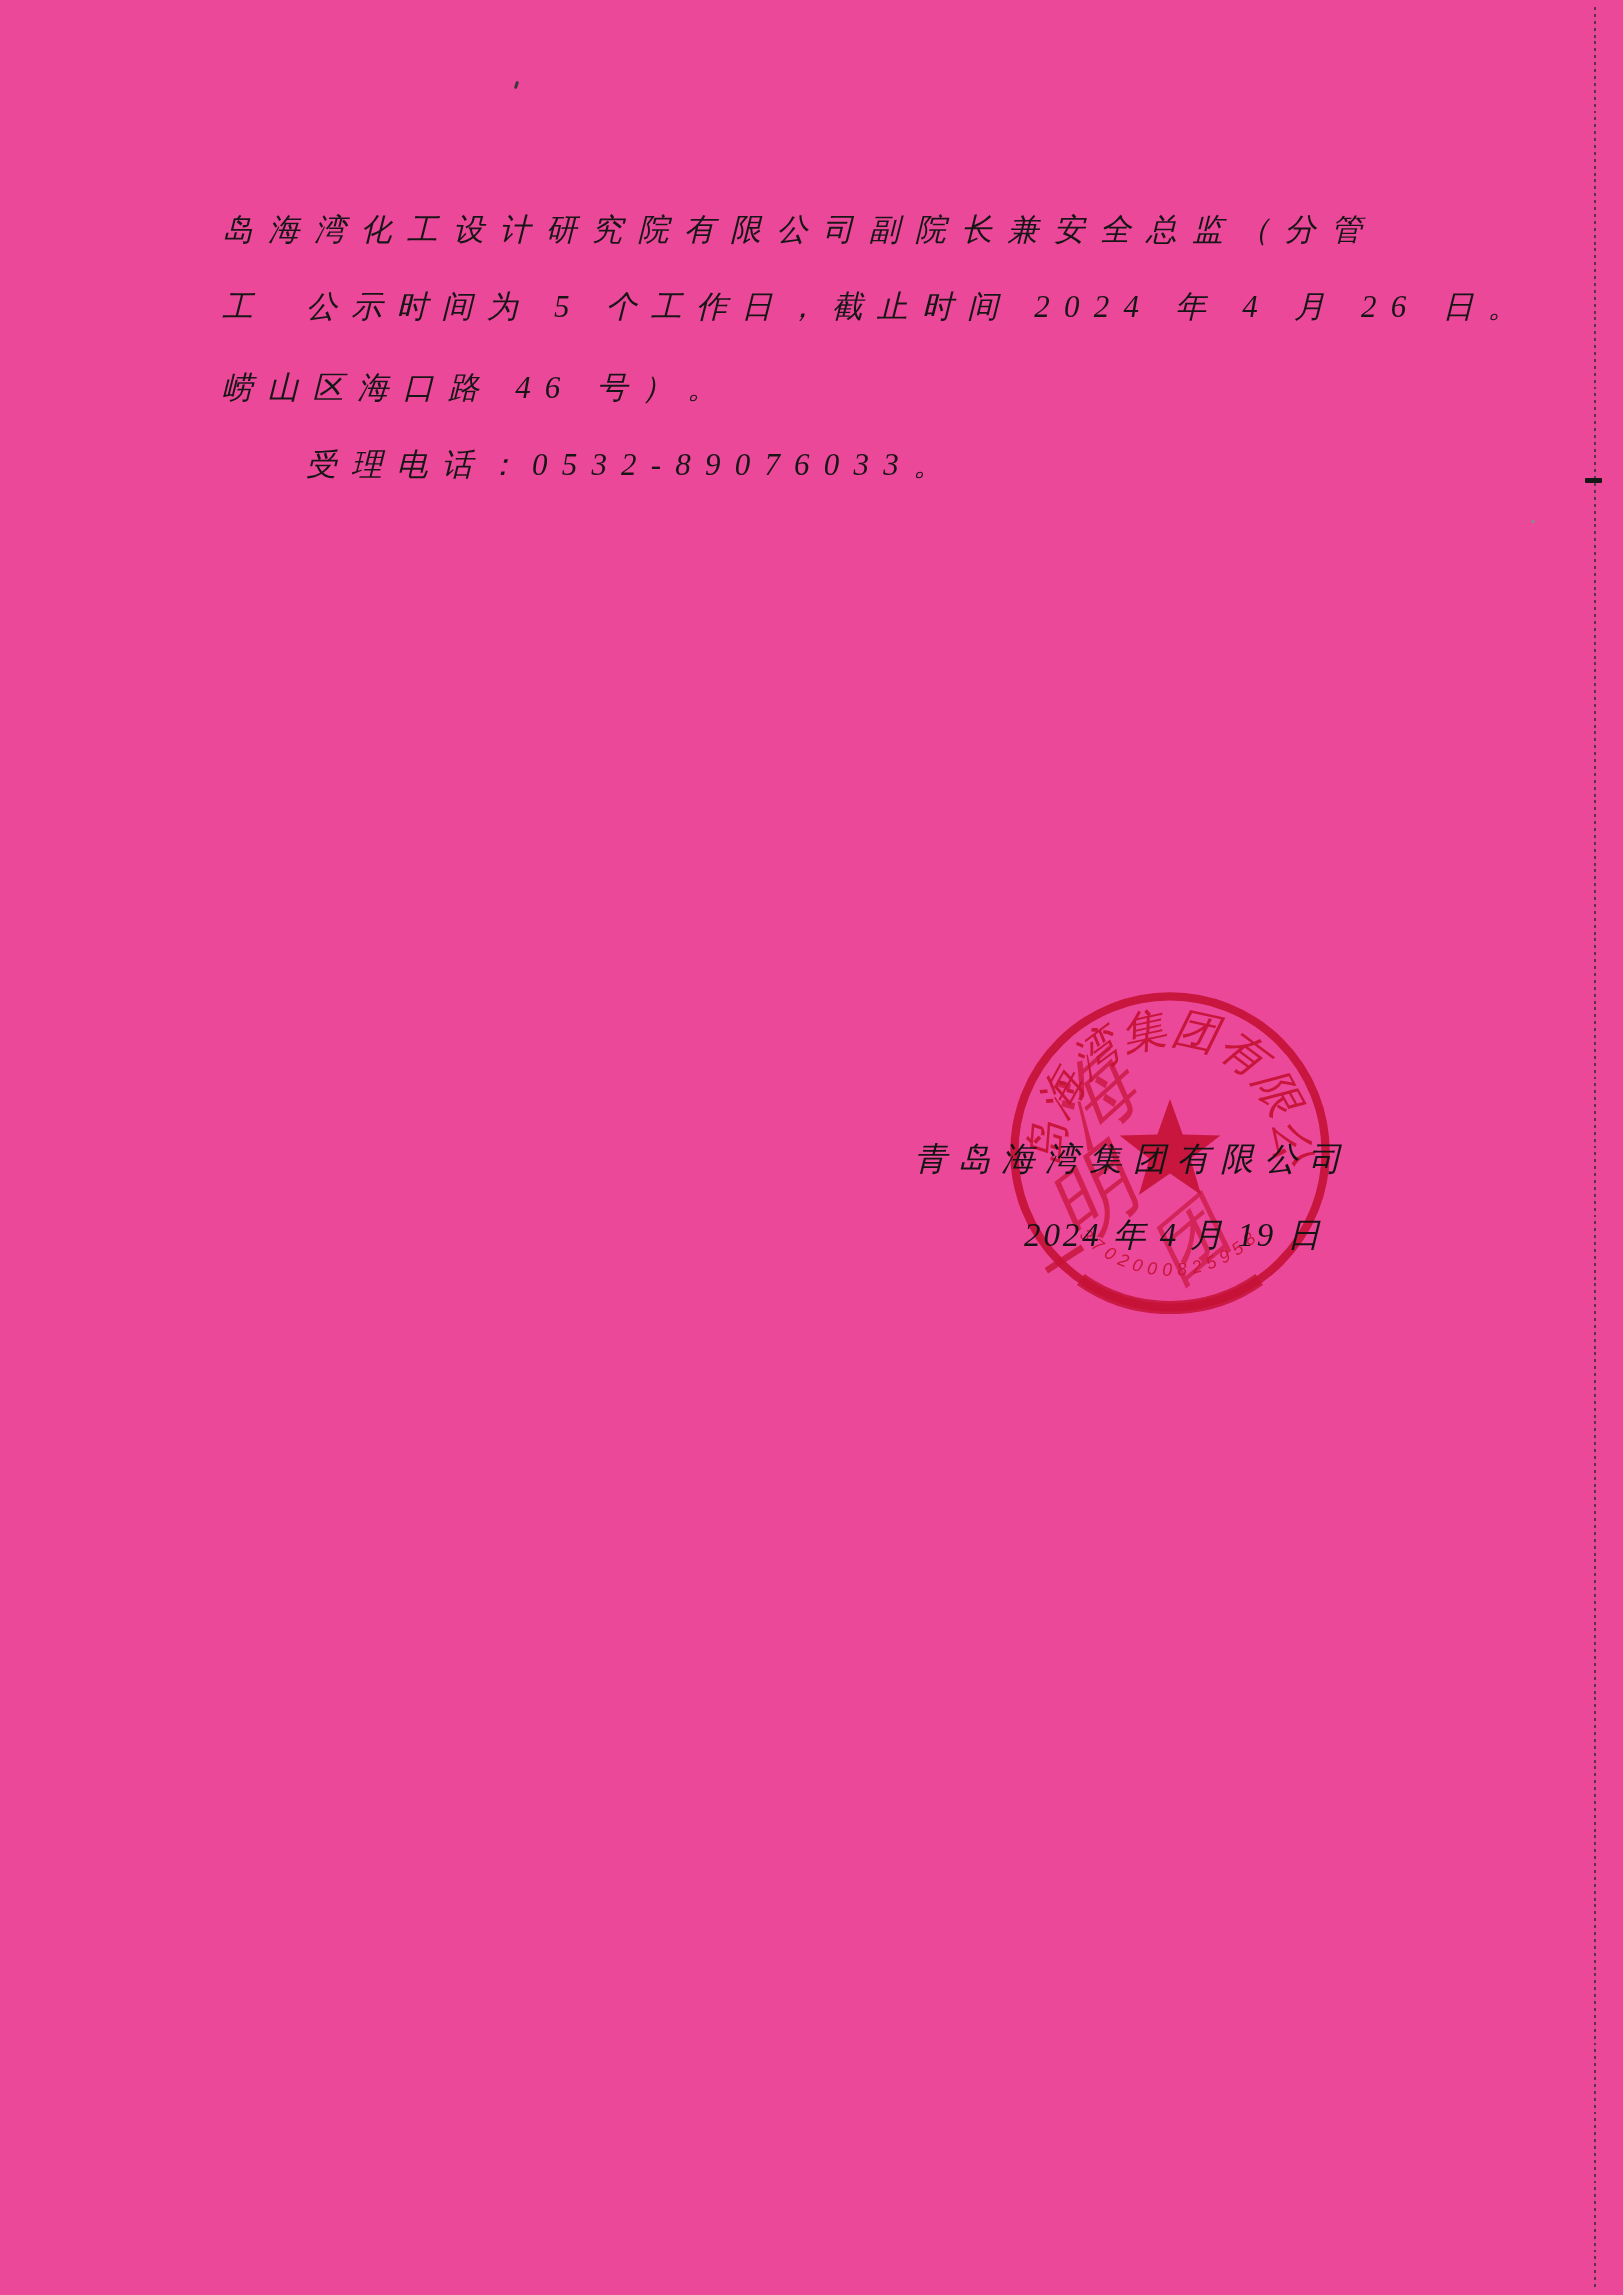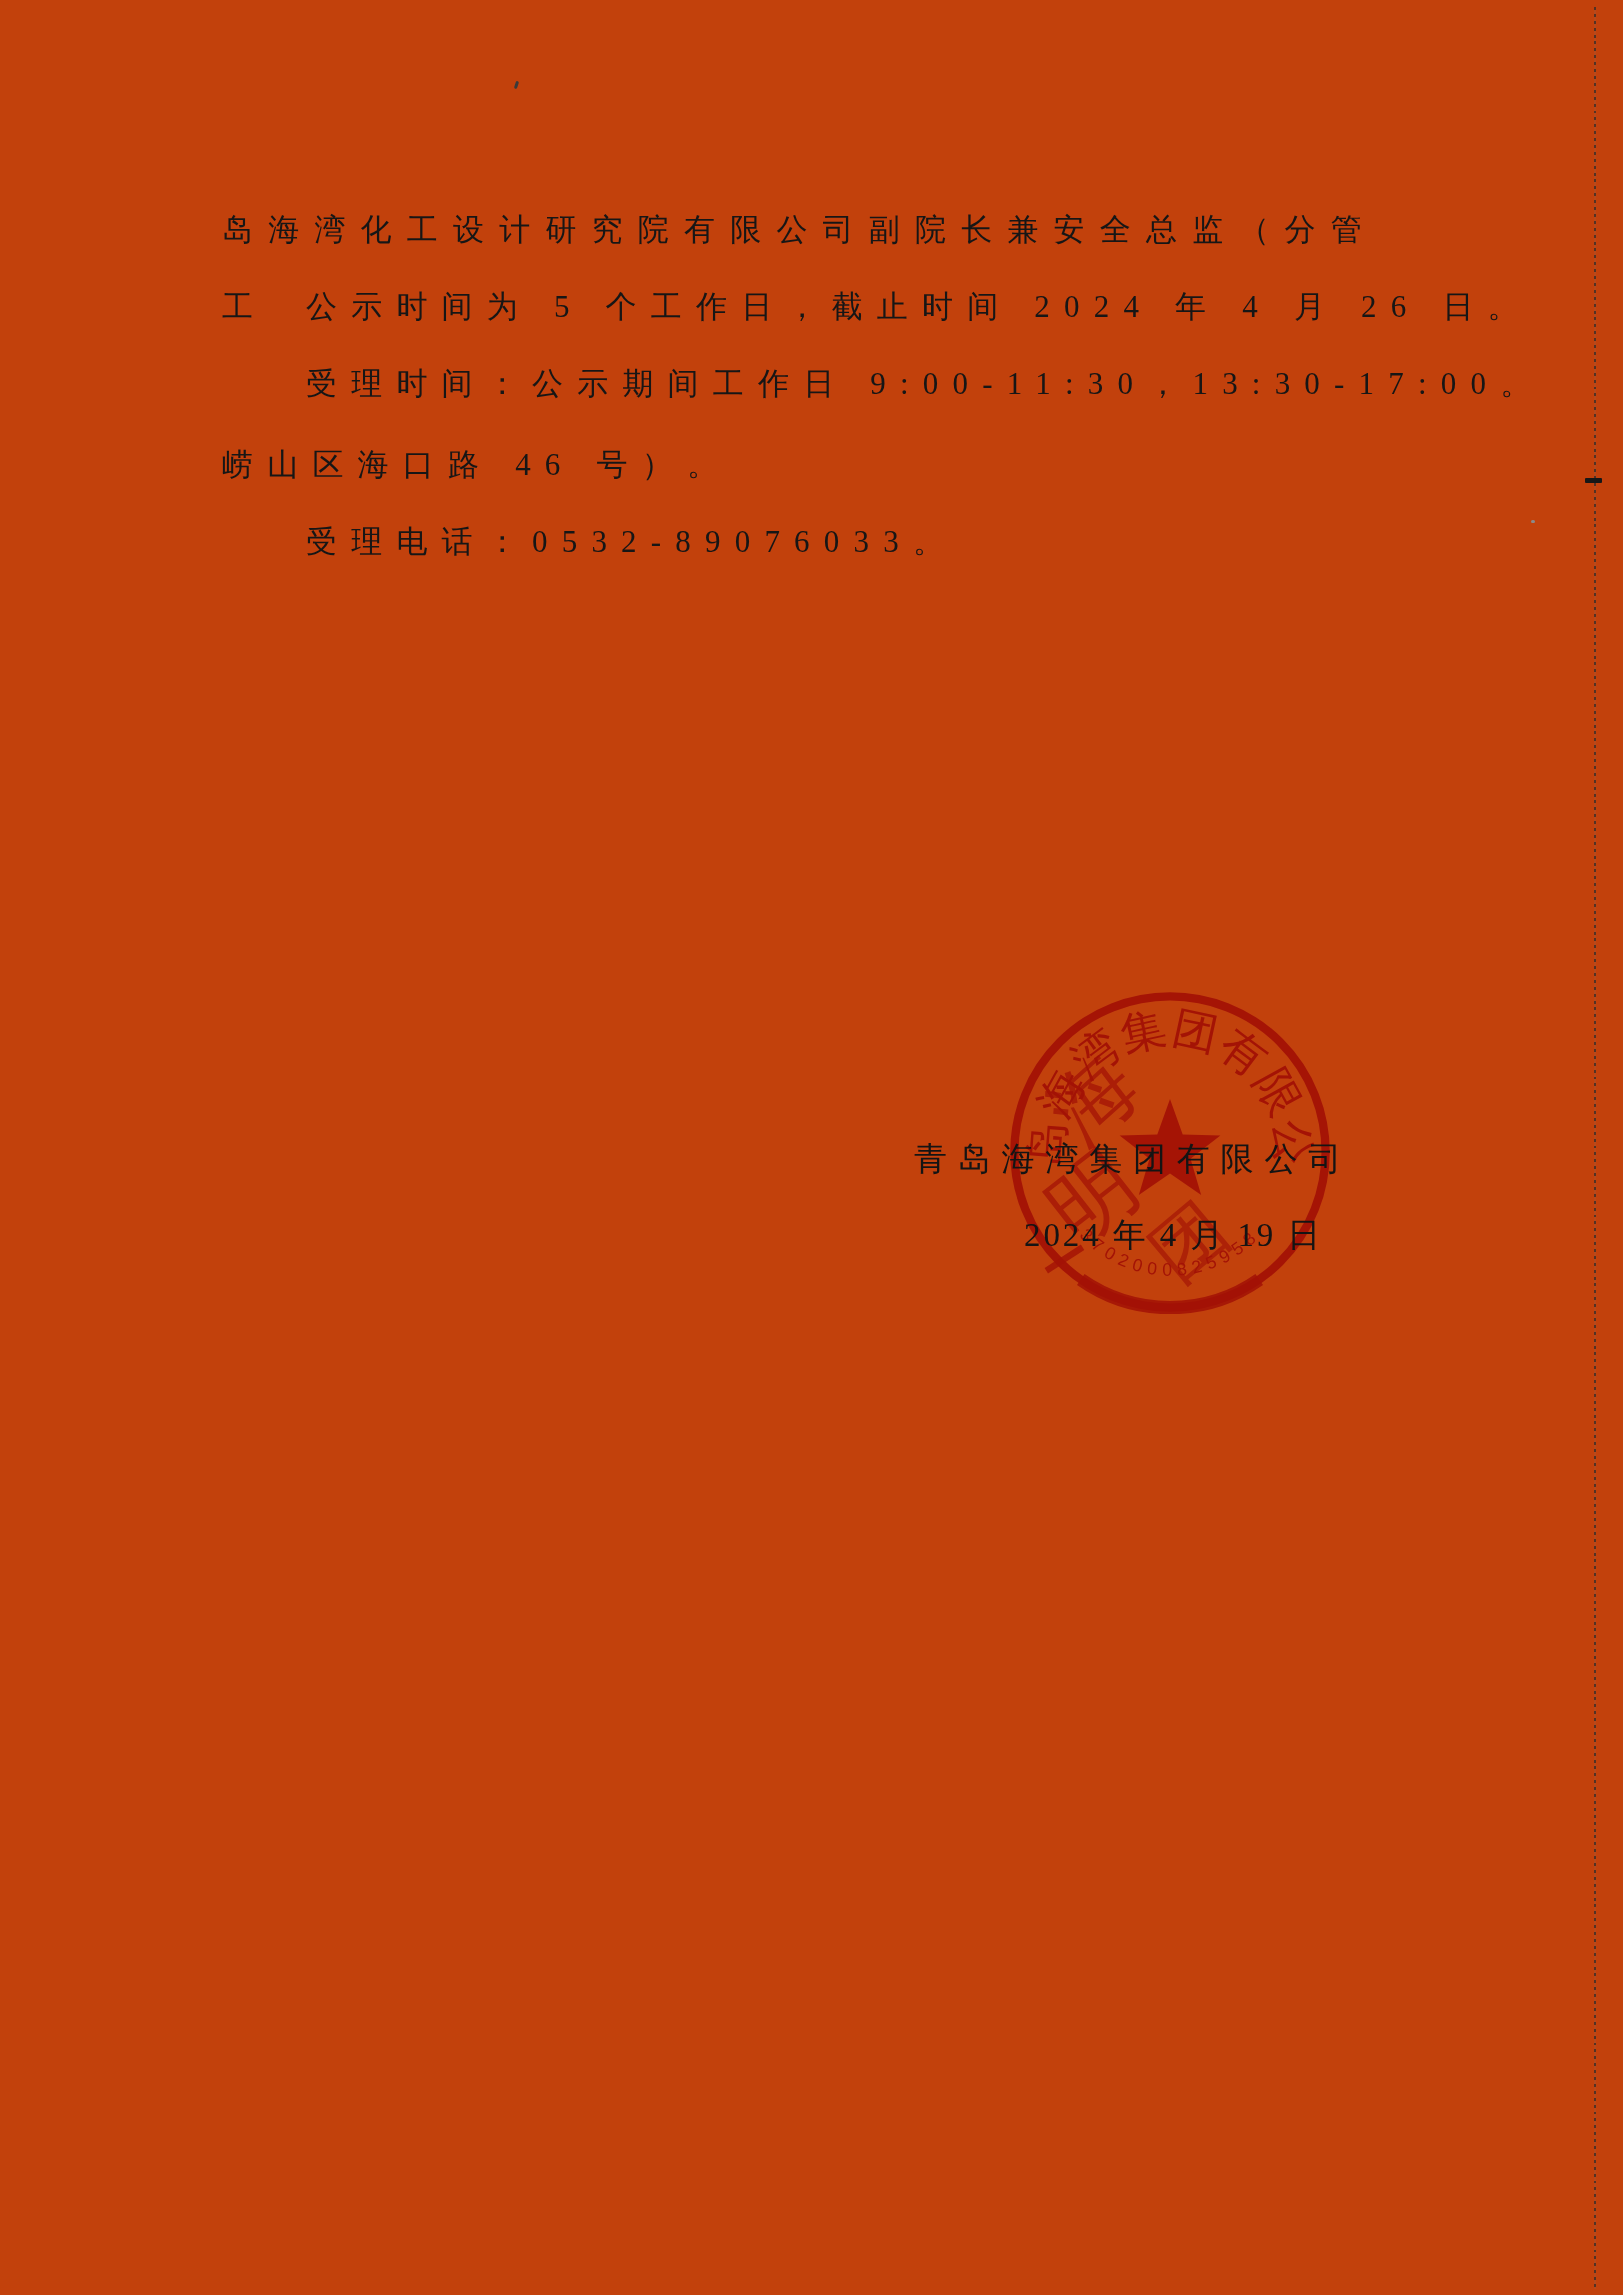--- a/index.html
+++ b/index.html
@@ -4,21 +4,21 @@
 <style>
   html, body { margin: 0; padding: 0; }
   body {
     width: 1623px; height: 2295px;
     background: #ffffff;
     overflow: hidden;
     font-family: "Liberation Serif", "DejaVu Serif", serif;
     position: relative;
     color: #161616;
   }
-  .page { position: absolute; inset: 0; background: #c2410c; }
+  .page { position: absolute; inset: 0; background: #ec4899; font-style: italic; }
 
   
   .doc-body {
     position: absolute;
     left: 222px; top: 191px; width: 1154px;
   }
   .para { margin: 0; padding: 0; }
   .para.gap-lg { margin-top: 13.3px; }
   .para.gap-sm { margin-top: 4.4px; }
   .line {
@@ -87,23 +87,20 @@
 
     <div class="para">
       <div class="line jfull">岛海湾化工设计研究院有限公司副院长兼安全总监（分管工</div>
     </div>
 
 
     <div class="para">
       <div class="line ind">公示时间为 5 个工作日，截止时间 2024 年 4 月 26 日。</div>
     </div>
 
-    <div class="para">
-      <div class="line ind">受理时间：公示期间工作日 9:00-11:30，13:30-17:00。</div>
-    </div>
 
     <div class="para gap-sm">
       <div class="line">崂山区海口路 46 号）。</div>
     </div>
 
     <div class="para">
       <div class="line ind">受理电话：0532-89076033。</div>
     </div>
 
   </div>

